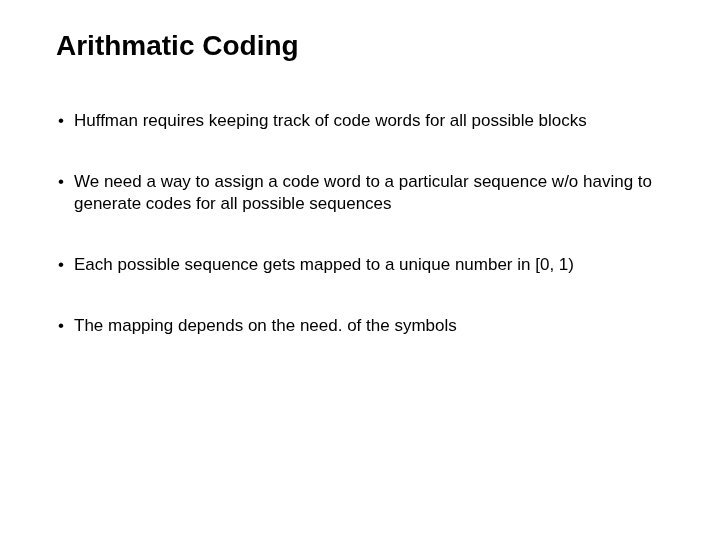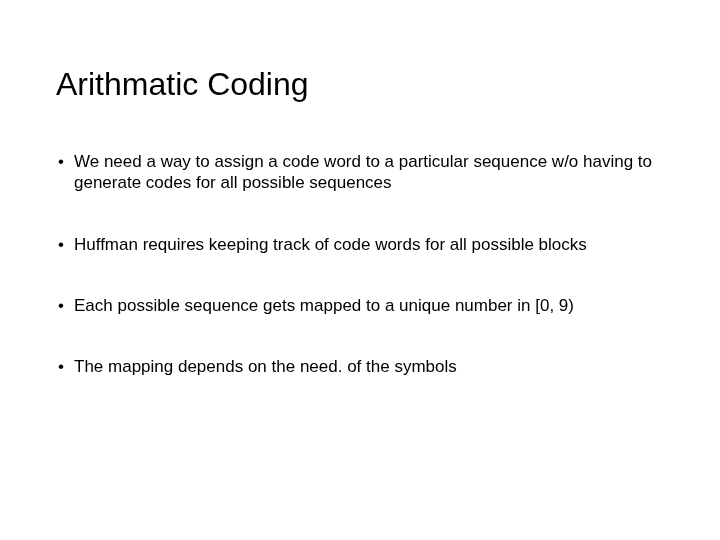--- a/index.html
+++ b/index.html
@@ -9,24 +9,23 @@
     }
     body {
       width: 720px;
       height: 540px;
       background: #ffffff;
       font-family: Arial, Helvetica, sans-serif;
       color: #000000;
       padding: 30px 56px;
     }
     .title {
-      font-size: 32px;
-      font-weight: normal;
+      font-size: 28px;
+      font-weight: bold;
       margin-bottom: 48px;
-      margin-top: 36px;
     }
     .bullets {
       list-style: none;
     }
     .bullets li {
       font-size: 17px;
       line-height: 1.25;
       margin-bottom: 40px;
       padding-left: 18px;
       position: relative;
@@ -37,17 +36,17 @@
       left: 2px;
       top: 0;
     }
   </style>
 </head>
 <body>
 
 <h1 class="title">Arithmatic Coding</h1>
 
 <ul class="bullets">
+  <li> Huffman requires keeping track of code words for all possible blocks</li>
   <li> We need a way to assign a code word to a particular sequence w/o having to generate codes for all possible sequences</li>
-  <li> Huffman requires keeping track of code words for all possible blocks</li>
-  <li> Each possible sequence gets mapped to a unique number in [0, 9)</li>
+  <li> Each possible sequence gets mapped to a unique number in [0, 1)</li>
   <li> The mapping depends on the need. of the symbols</li>
 </ul>
 
 </body></html>

